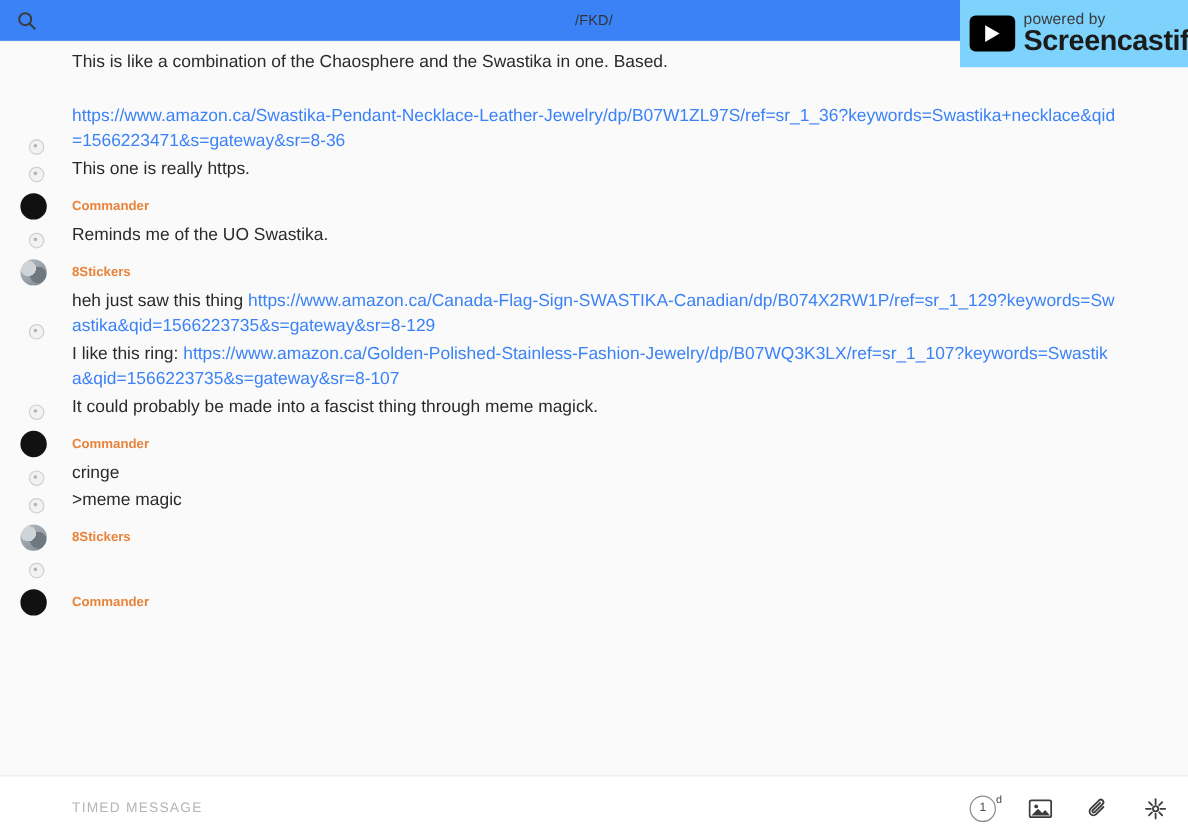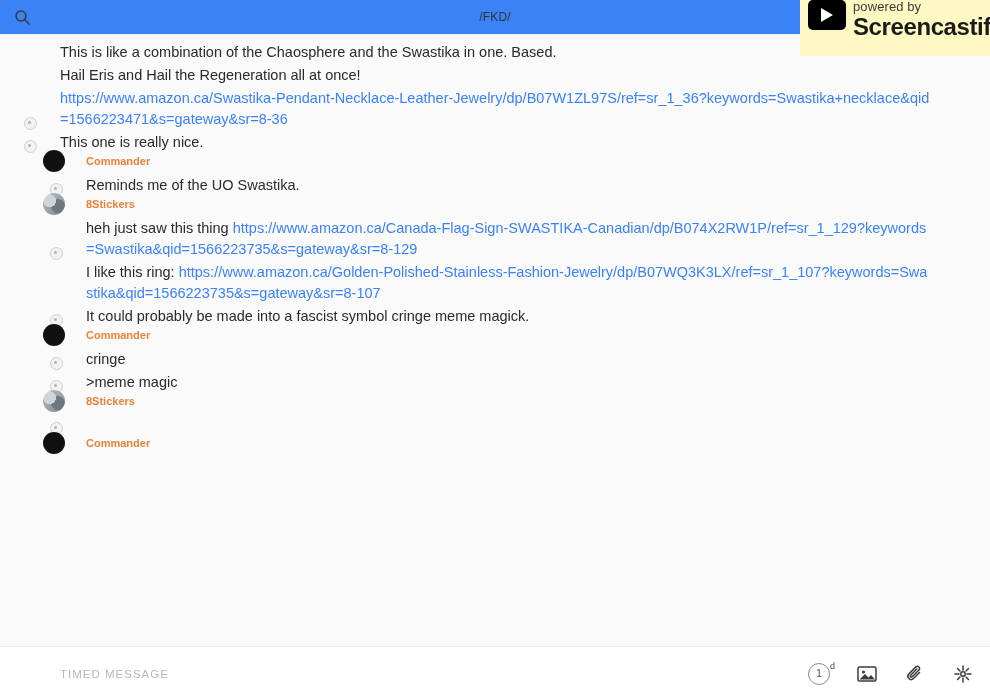--- a/index.html
+++ b/index.html
@@ -73,22 +73,23 @@
     color: #8a8a8a;
   }
 
   
   .castify {
     position: absolute;
     top: 0;
     right: 0;
     width: 190px;
     height: 56px;
-    background: #fef9c3;
-    display: flex;
+    background: #7dd3fc;
+    display: flex;
+    align-items: center;
     padding-left: 8px;
     box-sizing: border-box;
     z-index: 30;
     overflow: hidden;
   }
   .castify .logo-mark {
     width: 38px;
     height: 30px;
     background: #000000;
     border-radius: 5px;
@@ -131,21 +132,21 @@
     overflow: hidden;
     padding: 6px 0 0 0;
     background: #fafafa;
   }
 
   .msg-group {
     position: relative;
     padding: 0 20px 0 0;
   }
   .msg-group.with-author {
-    padding-left: 26px;
+    margin-top: 12px;
   }
 
   .author-row {
     display: flex;
     align-items: flex-start;
     height: 20px;
     padding-left: 60px;
     position: relative;
   }
   .avatar {
@@ -308,33 +309,32 @@
   </div>
 
   <div class="chat" id="chat-scroll">
       <div class="msg-group">
         <div class="line">
           <div class="gutter"></div>
           <div class="text"><span>This is like a combination of the Chaosphere and the Swastika in one. Based.</span></div>
         </div>
         <div class="line">
           <div class="gutter"></div>
-          <div class="text"><span>Hail Eris and Hail the Regeneration all at once!</span></div>
         </div>
         <div class="line">
           <div class="gutter">
             <div class="bullet"></div>
           </div>
           <div class="text"><a href="#">https://www.amazon.ca/Swastika-Pendant-Necklace-Leather-Jewelry/dp/B07W1ZL97S/ref=sr_1_36?keywords=Swastika+necklace&amp;qid=1566223471&amp;s=gateway&amp;sr=8-36</a></div>
         </div>
         <div class="line">
           <div class="gutter">
             <div class="bullet"></div>
           </div>
-          <div class="text"><span>This one is really nice.</span></div>
+          <div class="text"><span>This one is really https.</span></div>
         </div>
       </div>
       <div class="msg-group with-author">
         <div class="author-row">
           <div class="avatar"></div>
           <div class="author-name">Commander</div>
         </div>
         <div class="line">
           <div class="gutter">
             <div class="bullet"></div>
@@ -354,21 +354,21 @@
           <div class="text"><span>heh just saw this thing </span><a href="#">https://www.amazon.ca/Canada-Flag-Sign-SWASTIKA-Canadian/dp/B074X2RW1P/ref=sr_1_129?keywords=Swastika&amp;qid=1566223735&amp;s=gateway&amp;sr=8-129</a></div>
         </div>
         <div class="line">
           <div class="gutter"></div>
           <div class="text"><span>I like this ring: </span><a href="#">https://www.amazon.ca/Golden-Polished-Stainless-Fashion-Jewelry/dp/B07WQ3K3LX/ref=sr_1_107?keywords=Swastika&amp;qid=1566223735&amp;s=gateway&amp;sr=8-107</a></div>
         </div>
         <div class="line">
           <div class="gutter">
             <div class="bullet"></div>
           </div>
-          <div class="text"><span>It could probably be made into a fascist symbol cringe meme magick.</span></div>
+          <div class="text"><span>It could probably be made into a fascist thing through meme magick.</span></div>
         </div>
       </div>
       <div class="msg-group with-author">
         <div class="author-row">
           <div class="avatar"></div>
           <div class="author-name">Commander</div>
         </div>
         <div class="line">
           <div class="gutter">
             <div class="bullet"></div>

